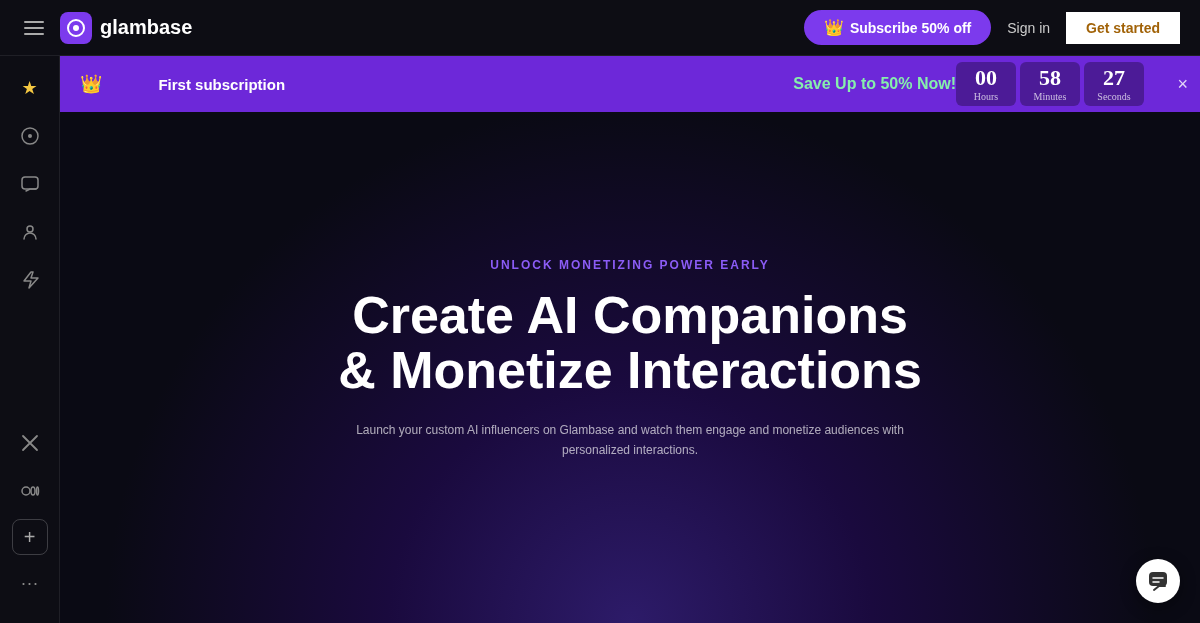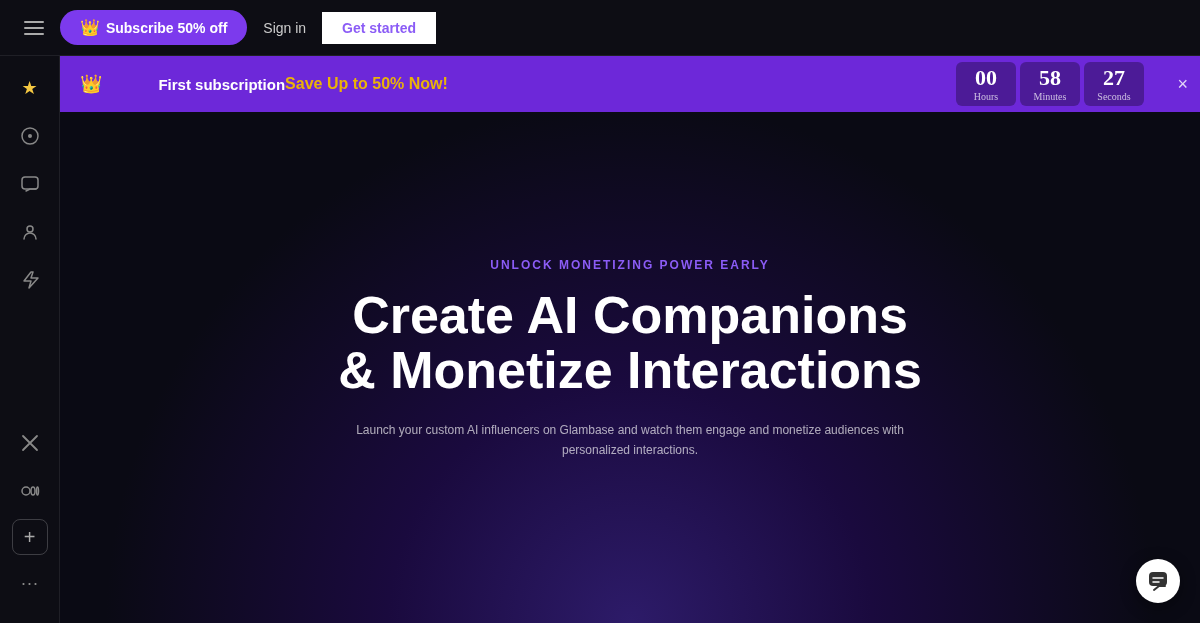--- a/index.html
+++ b/index.html
@@ -94,21 +94,21 @@
     .signin-btn {
       background: none;
       border: none;
       color: #ccc;
       font-size: 14px;
       cursor: pointer;
     }
 
     .getstarted-btn {
       background: #fff;
-      color: #8b5cf6;
+      color: #a16207;
       border: none;
       border-radius: 0;
       padding: 8px 20px;
       font-size: 14px;
       font-weight: 700;
       cursor: pointer;
     }
 
     
     .main-layout {
@@ -195,24 +195,24 @@
     .promo-title {
       font-weight: 700;
       font-size: 15px;
       color: #fff;
       white-space: nowrap;
       margin-left: 48px;
     }
 
     .promo-subtitle {
       flex: 1;
-      text-align: left;
+      text-align: right;
       font-size: 16px;
       font-weight: 600;
-      color: #eab308;
+      color: #86efac;
     }
 
     .countdown {
       display: flex;
       gap: 4px;
       margin-right: 36px;
       font-family: Liberation Serif, serif;
     }
 
     .countdown-unit {
@@ -305,20 +305,29 @@
 </head>
 <body>
 
 <nav class="top-nav">
   <div class="nav-menu-icon">
     <span></span>
       <span></span>
       <span></span>
   </div>
 
+  <div class="logo-area">
+    <div class="logo-icon">
+      <svg width="20" height="20" viewBox="0 0 20 20" fill="none">
+        <circle cx="10" cy="10" r="8" stroke="#fff" stroke-width="2"></circle>
+        <circle cx="10" cy="10" r="3" fill="#fff"></circle>
+      </svg>
+    </div>
+    <span class="logo-text">glambase</span>
+  </div>
 
   <div class="nav-right">
     <button class="subscribe-btn">
       <span class="crown">👑</span>
       <span>Subscribe 50% off</span>
     </button>
     <button class="signin-btn">Sign in</button>
     <button class="getstarted-btn">Get started</button>
   </div>
 </nav>

